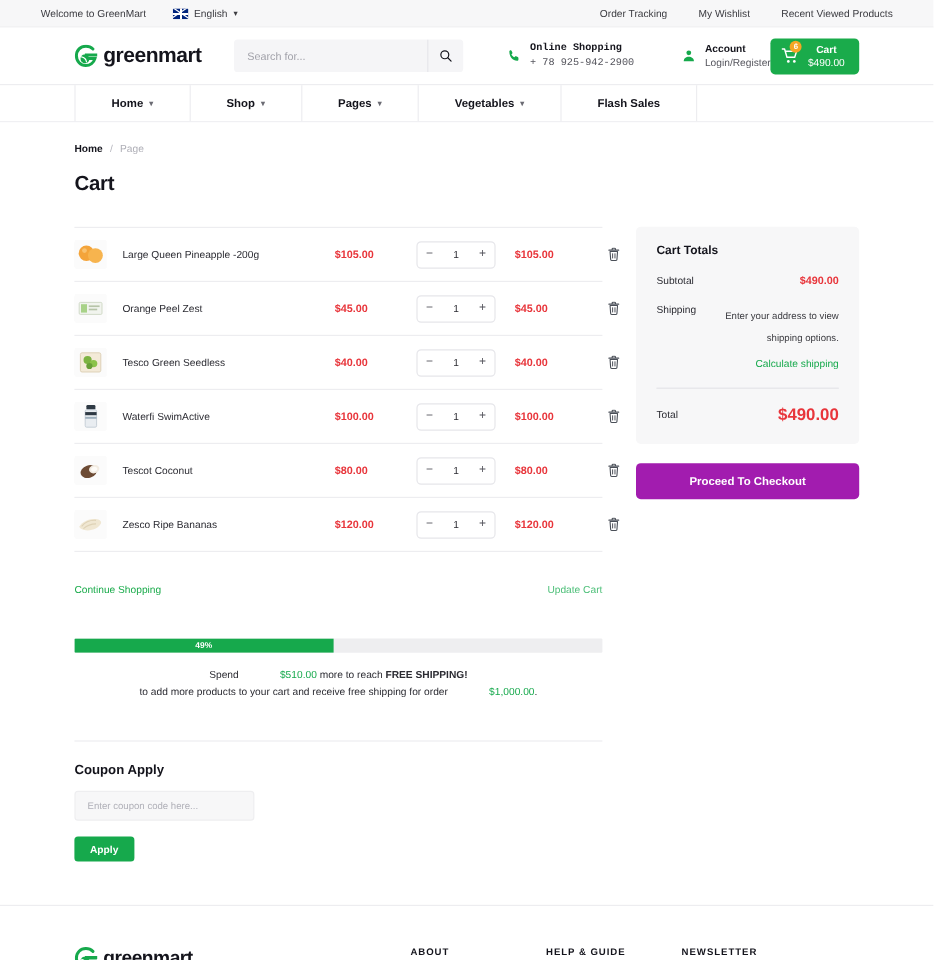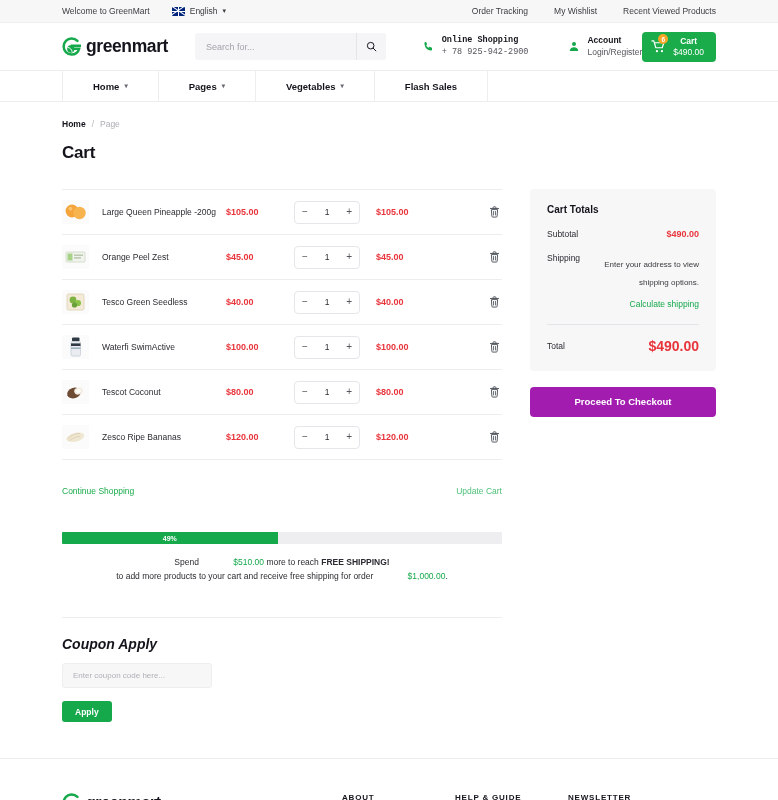--- a/index.html
+++ b/index.html
@@ -13,21 +13,21 @@
   }
   body { overflow-x: hidden; }
 
   
   .topbar {
     height: 23px;
     background: #f7f7f8;
     border-bottom: 1px solid #eeeef0;
     display: flex;
     align-items: center;
-    padding: 0 62px;
+    padding: 0 34px;
     font-size: 8.5px;
     color: #3b3b40;
   }
   .topbar-left { display: flex; align-items: center; gap: 22px; }
   .topbar-right { margin-left: auto; display: flex; align-items: center; gap: 26px; }
   .topbar a, .topbar span { color: #3b3b40; text-decoration: none; white-space: nowrap; }
   .lang { display: flex; align-items: center; gap: 5px; cursor: pointer; }
   .flag {
     width: 13px; height: 9px; border-radius: 1px; flex: none;
     background:
@@ -153,21 +153,21 @@
     height: 45px;
     border-bottom: 1px solid #ededf0;
   }
   .c-thumb { width: 40px; flex: none; display: flex; align-items: center; }
   .thumb-img {
     width: 27px; height: 24px; border-radius: 2px;
     background: #fbfbfb;
     position: relative; overflow: hidden;
   }
   .c-name {
-    width: 124px; flex: none;
+    width: 177px; flex: none;
     font-size: 8.5px; color: #2b2b32; white-space: nowrap;
   }
   .c-price {
     width: 68px; flex: none;
     font-size: 9px; font-weight: 700; color: #e8353b;
   }
   .c-qty { width: 82px; flex: none; }
   .stepper {
     width: 66px; height: 23px;
     border: 1px solid #e6e6ea; border-radius: 4px;
@@ -209,21 +209,21 @@
   }
   .ptext {
     margin-top: 11px; text-align: center;
     font-size: 8.5px; color: #2b2b32; line-height: 1.65;
   }
   .ptext b { font-weight: 700; }
   .ptext .g { color: #16a94c; font-weight: 400; padding-left: 32px; }
 
   
   .coupon { margin-top: 34px; border-top: 1px solid #ededf0; padding-top: 18px; }
-  .coupon-title { font-size: 14px; font-weight: 700; color: #14141c; font-style: italic; }
+  .coupon-title { font-size: 11px; font-weight: 700; color: #14141c; }
   .coupon-input {
     margin-top: 11px;
     width: 150px; height: 25px;
     background: #f7f7f8; border: 1px solid #eeeef0; border-radius: 3px;
     padding: 0 10px; font-size: 8px; color: #3b3b40;
     font-family: "Liberation Sans", sans-serif; outline: none;
   }
   .coupon-input::placeholder { color: #b0b0b8; }
   .apply-btn {
     margin-top: 13px;
@@ -358,20 +358,24 @@
     </span>
   </button>
 </div>
 
 <nav class="nav">
   <div class="nav-item">
     <span>Home</span>
     <span class="nav-caret">▾</span>
   </div>
   <div class="nav-item">
+    <span>Shop</span>
+    <span class="nav-caret">▾</span>
+  </div>
+  <div class="nav-item">
     <span>Pages</span>
     <span class="nav-caret">▾</span>
   </div>
   <div class="nav-item">
     <span>Vegetables</span>
     <span class="nav-caret">▾</span>
   </div>
   <div class="nav-item">
     <span>Flash Sales</span>
   </div>

